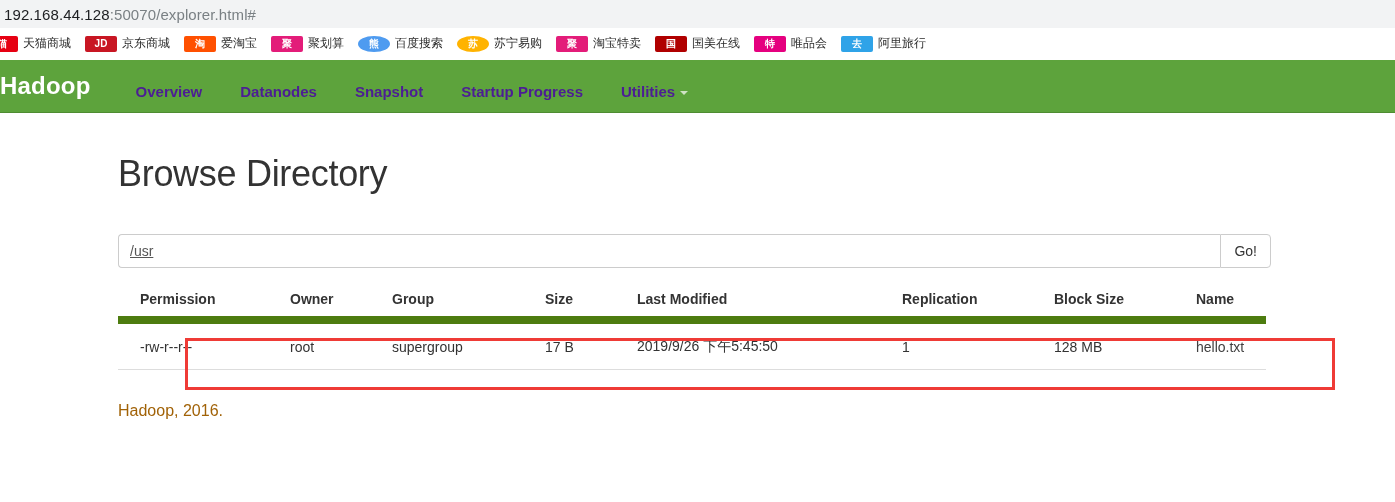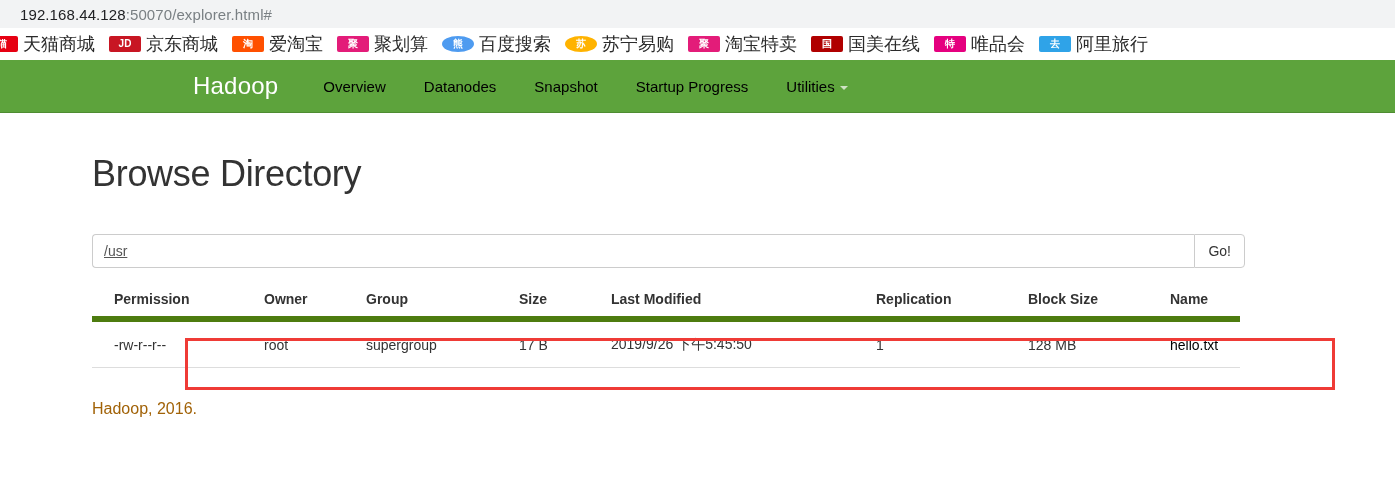--- a/index.html
+++ b/index.html
@@ -14,21 +14,21 @@
     overflow: hidden;
     position: relative;
   }
 
   
   .urlbar {
     height: 28px;
     background: #f2f3f4;
     display: flex;
     align-items: center;
-    padding-left: 20px;
+    padding-left: 4px;
     box-sizing: border-box;
   }
   .url-text {
     font-size: 15px;
     color: #202124;
     letter-spacing: 0.1px;
     white-space: nowrap;
   }
   .url-text .dim { color: #7a8084; }
 
@@ -59,64 +59,64 @@
     justify-content: center;
     font-size: 10px;
     line-height: 1;
     color: #fff;
     font-weight: bold;
     flex: 0 0 auto;
     overflow: hidden;
   }
   .bm-ico.round { border-radius: 50%; }
   .bm-label {
-    font-size: 18px;
+    font-size: 12px;
     color: #2b2b2b;
   }
 
   
   .navbar {
     height: 53px;
     background: #5da33c;
     border-bottom: 1px solid #4e8c31;
     display: flex;
     align-items: center;
     box-sizing: border-box;
   }
   .nav-inner {
     display: flex;
-    align-items: center;
-    padding-left: 193px;
+    align-items: flex-end;
+    font-weight: bold;
   }
   .brand {
     font-size: 24px;
     color: #ffffff;
     margin-right: 45px;
     letter-spacing: 0.2px;
   }
   .nav-item {
     font-size: 15px;
-    color: #000000;
+    color: #4c1d95;
     margin-right: 38px;
     white-space: nowrap;
   }
   .nav-item:last-child { margin-right: 0; }
   .caret {
     display: inline-block;
     width: 0; height: 0;
     border-left: 4px solid transparent;
     border-right: 4px solid transparent;
     border-top: 4px solid #cfe2c4;
     margin-left: 5px;
     vertical-align: middle;
   }
 
   
   .content {
-    padding-left: 92px;
+    padding-left: 118px;
     padding-right: 47px;
     box-sizing: border-box;
   }
   .page-title {
     font-size: 36px;
     font-weight: normal;
     color: #333333;
     margin: 40px 0 0 0;
     letter-spacing: -0.3px;
   }
@@ -160,30 +160,30 @@
     width: 1148px;
     border-collapse: collapse;
     table-layout: fixed;
   }
   table.files th {
     text-align: left;
     font-size: 14px;
     color: #333333;
     font-weight: bold;
     padding: 0 0 9px 0;
-    border-bottom: 6px solid #4d7c0f;
+    border-bottom: 8px solid #4d7c0f;
   }
   table.files td {
     font-size: 14px;
     color: #333333;
     padding: 14px 0 13px 0;
     border-bottom: 1px solid #dddddd;
   }
   td.name a, .link {
-    color: #000000;
+    color: #404040;
     text-decoration: none;
     text-align: center;
   }
   .col-perm  { width: 150px; padding-left: 22px !important; }
   .col-owner { width: 102px; }
   .col-group { width: 153px; }
   .col-size  { width: 92px;  }
   .col-mod   { width: 265px; }
   .col-repl  { width: 152px; }
   .col-block { width: 142px; }

